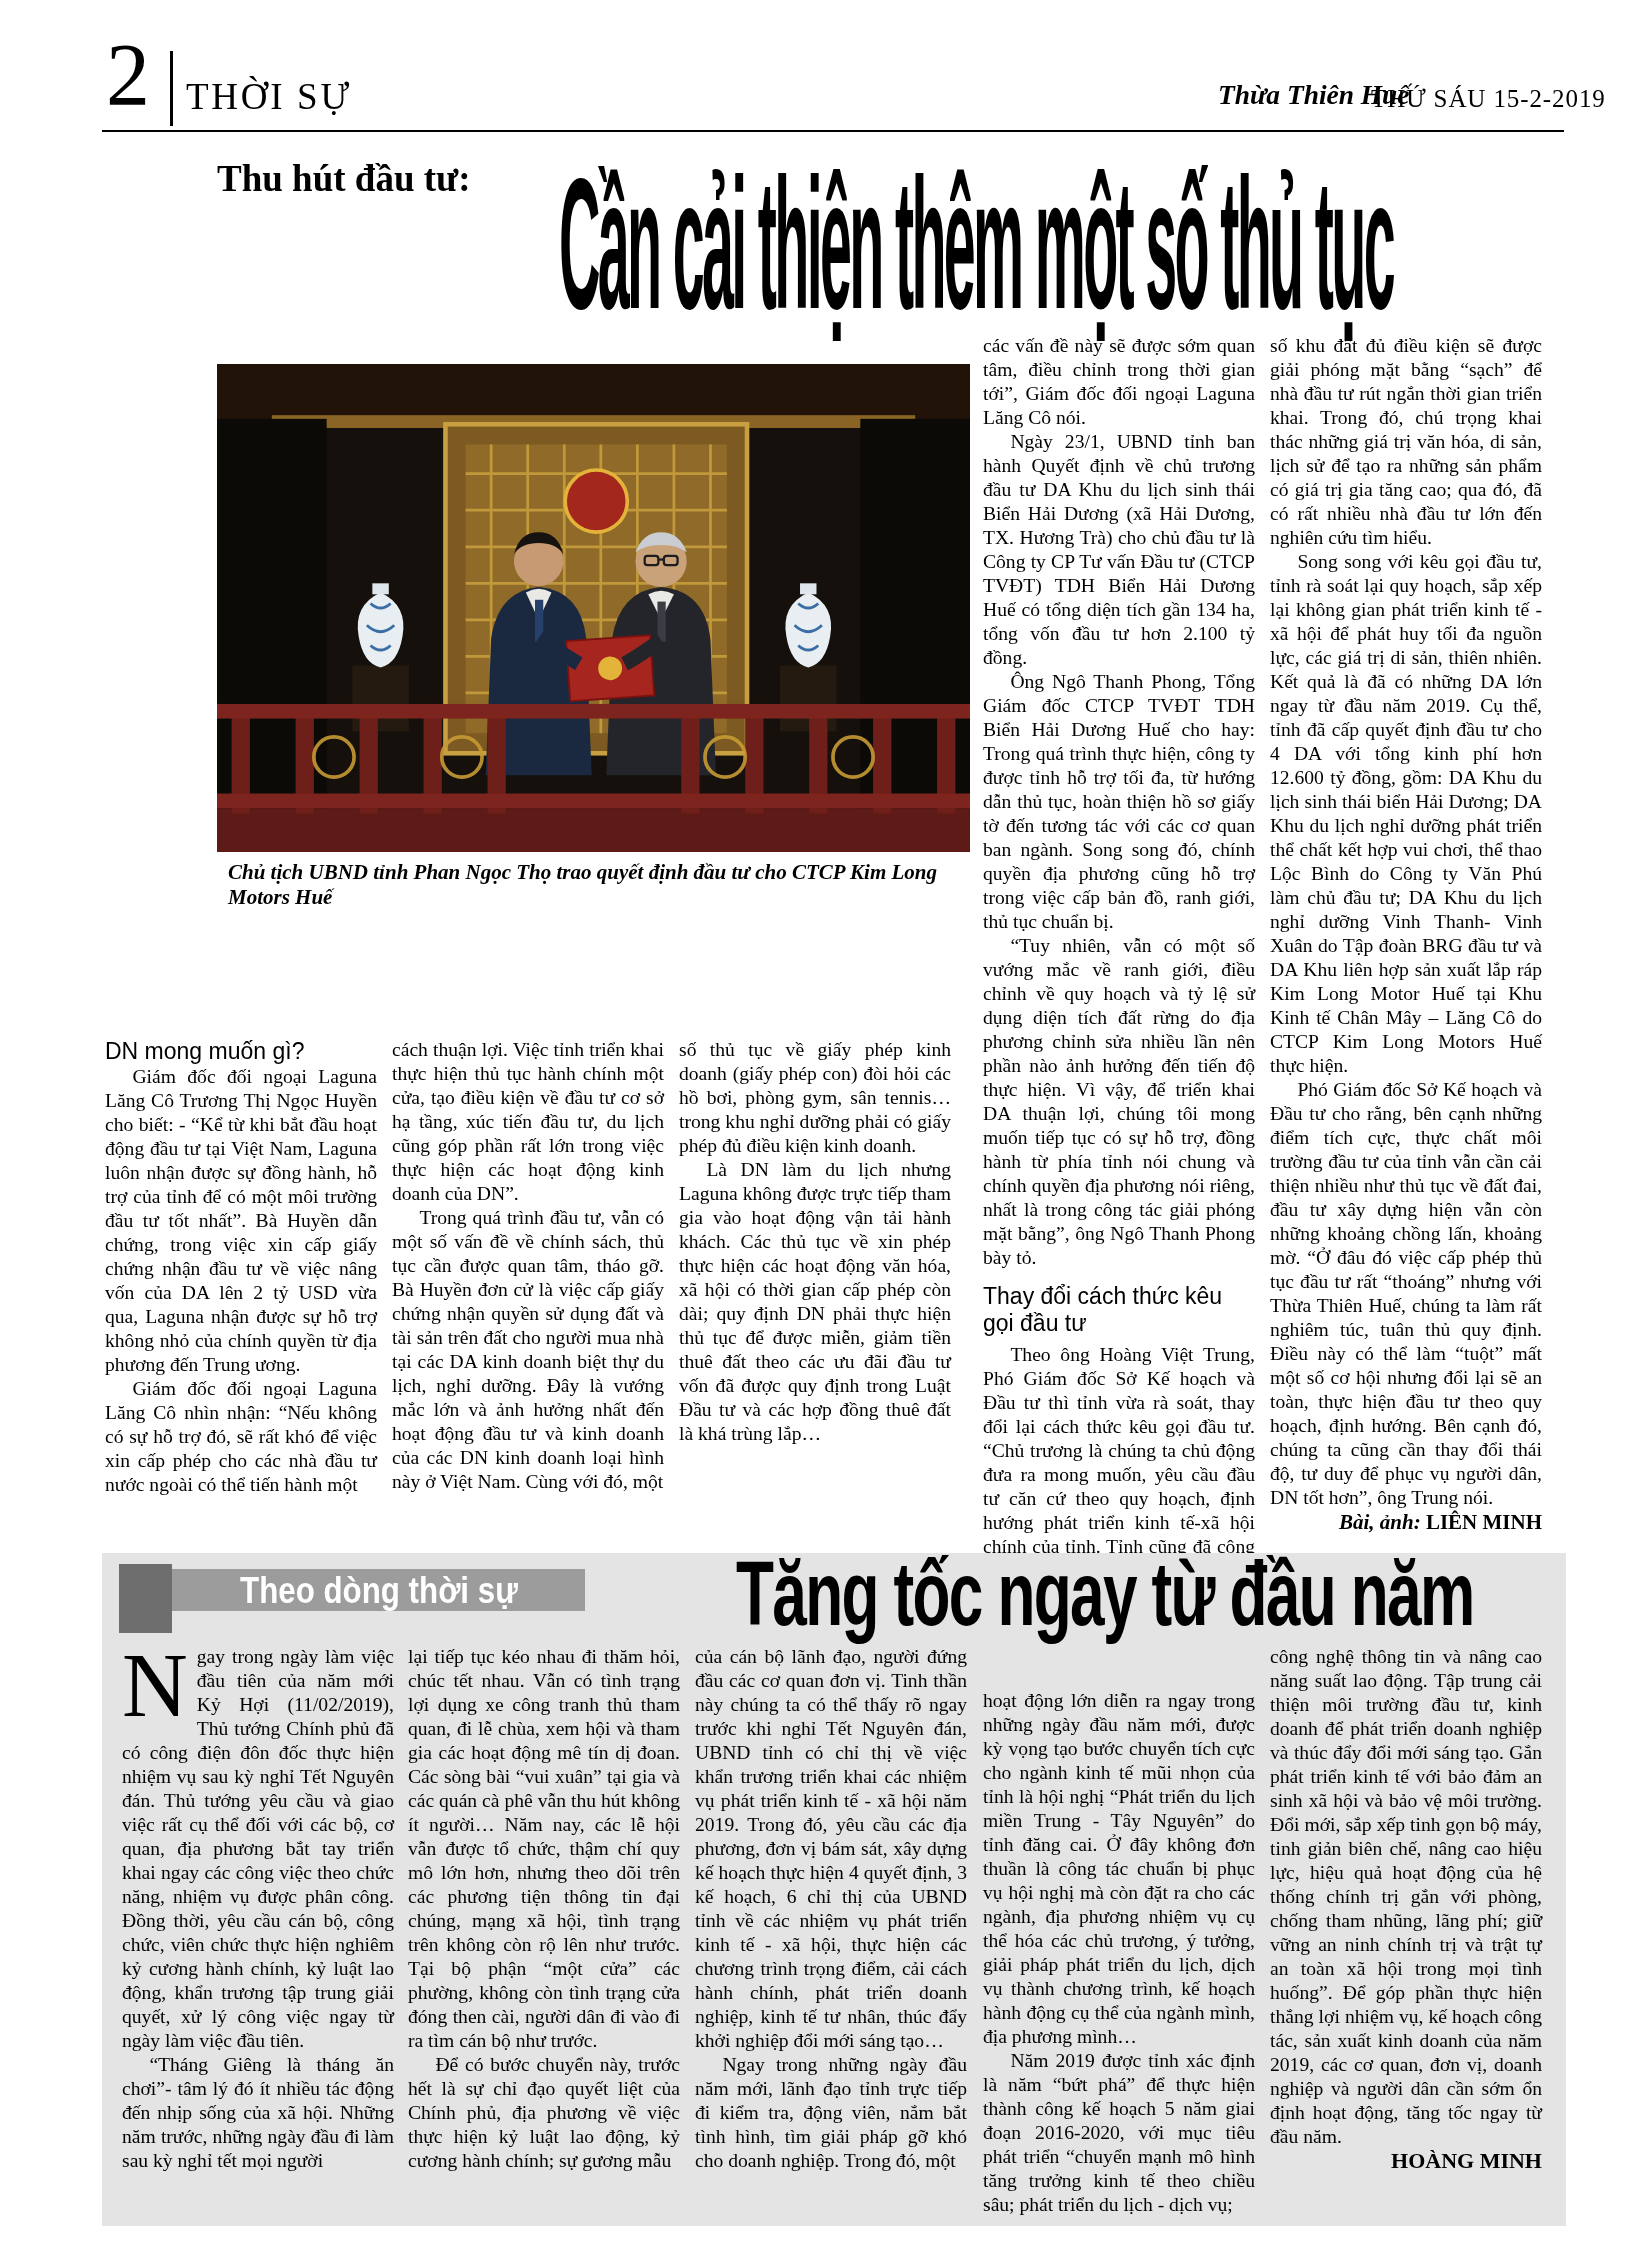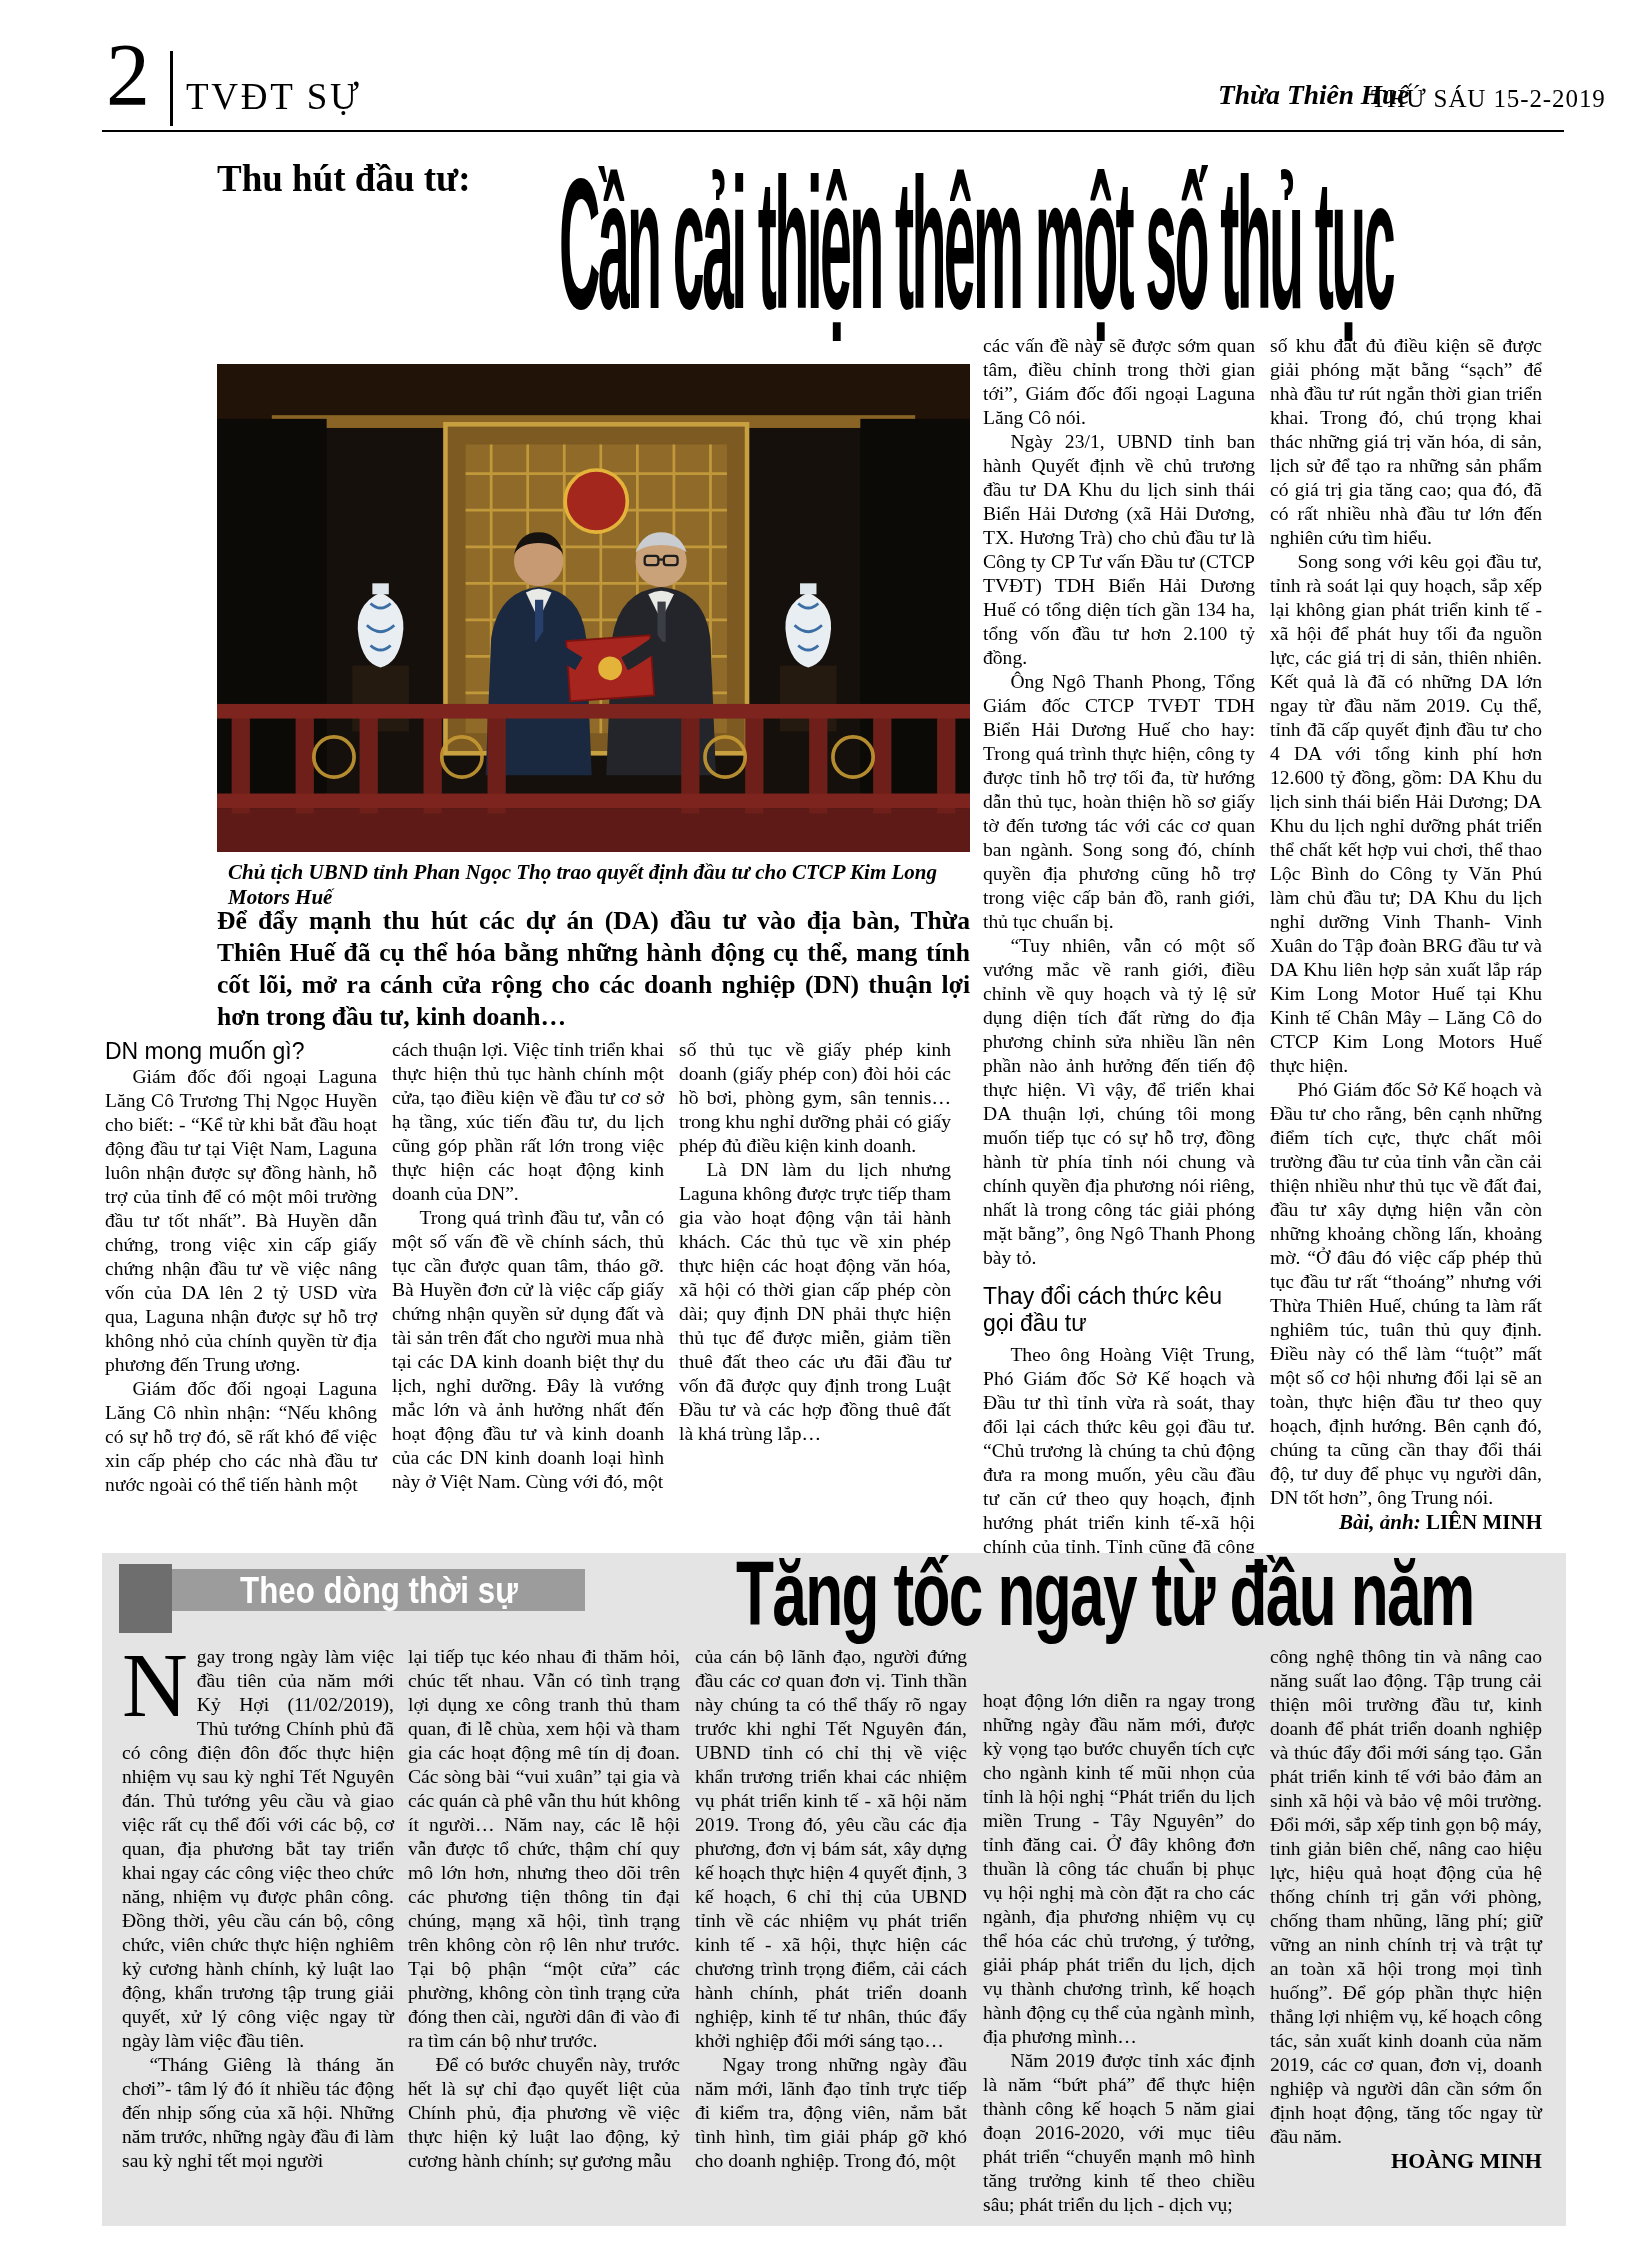--- a/index.html
+++ b/index.html
@@ -57,21 +57,21 @@
   .dropcap{float:left;font-size:91px;line-height:0.75;padding:7.3px 9.1px 0 0;font-family:"Liberation Serif",serif;}
   .b-byline{text-align:right;font-weight:700;font-size:22px;margin-top:9.1px;text-indent:0;}
 </style>
 </head>
 <body>
 
 <div class="page">
 
   <div class="pageno">2</div>
   <div class="mast-divider"></div>
-  <div class="section">TVĐT SỰ</div>
+  <div class="section">THỜI SỰ</div>
   <div class="paper">Thừa Thiên Huế</div>
   <div class="dateline">THỨ SÁU 15-2-2019</div>
   <div class="mast-rule"></div>
 
   <div class="kicker">Thu hút đầu tư:</div>
   <div class="headline-wrap">
     <span class="headline">Cần cải thiện thêm một số thủ tục</span>
   </div>
 
   <div class="photo">
@@ -151,21 +151,20 @@
       <rect x="0" y="470" width="824" height="16" fill="#7c241d"></rect>
       <g stroke="#c79a33" stroke-width="4" fill="none" opacity="0.9">
         <circle cx="128" cy="430" r="22"></circle>
           <circle cx="268" cy="430" r="22"></circle>
         <circle cx="556" cy="430" r="22"></circle>
           <circle cx="696" cy="430" r="22"></circle>
       </g>
     </svg>
   </div>
   <div class="caption">Chủ tịch UBND tỉnh Phan Ngọc Thọ trao quyết định đầu tư cho CTCP Kim Long Motors Huế</div>
-  <div class="lead">Để đẩy mạnh thu hút các dự án (DA) đầu tư vào địa bàn, Thừa Thiên Huế đã cụ thể hóa bằng những hành động cụ thể, mang tính cốt lõi, mở ra cánh cửa rộng cho các doanh nghiệp (DN) thuận lợi hơn trong đầu tư, kinh doanh…</div>
 
   <div class="col col1">
     <p class="subhead">DN mong muốn gì?</p>
     <p>Giám đốc đối ngoại Laguna Lăng Cô Trương Thị Ngọc Huyền cho biết: - “Kể từ khi bắt đầu hoạt động đầu tư tại Việt Nam, Laguna luôn nhận được sự đồng hành, hỗ trợ của tỉnh để có một môi trường đầu tư tốt nhất”. Bà Huyền dẫn chứng, trong việc xin cấp giấy chứng nhận đầu tư về việc nâng vốn của DA lên 2 tỷ USD vừa qua, Laguna nhận được sự hỗ trợ không nhỏ của chính quyền từ địa phương đến Trung ương.</p>
     <p>Giám đốc đối ngoại Laguna Lăng Cô nhìn nhận: “Nếu không có sự hỗ trợ đó, sẽ rất khó để việc xin cấp phép cho các nhà đầu tư nước ngoài có thể tiến hành một</p>
   </div>
   <div class="col col2">
     <p class="nf">cách thuận lợi. Việc tỉnh triển khai thực hiện thủ tục hành chính một cửa, tạo điều kiện về đầu tư cơ sở hạ tầng, xúc tiến đầu tư, du lịch cũng góp phần rất lớn trong việc thực hiện các hoạt động kinh doanh của DN”.</p>
     <p>Trong quá trình đầu tư, vẫn có một số vấn đề về chính sách, thủ tục cần được quan tâm, tháo gỡ. Bà Huyền đơn cử là việc cấp giấy chứng nhận quyền sử dụng đất và tài sản trên đất cho người mua nhà tại các DA kinh doanh biệt thự du lịch, nghỉ dưỡng. Đây là vướng mắc lớn và ảnh hưởng nhất đến hoạt động đầu tư và kinh doanh của các DN kinh doanh loại hình này ở Việt Nam. Cùng với đó, một</p>
   </div>

